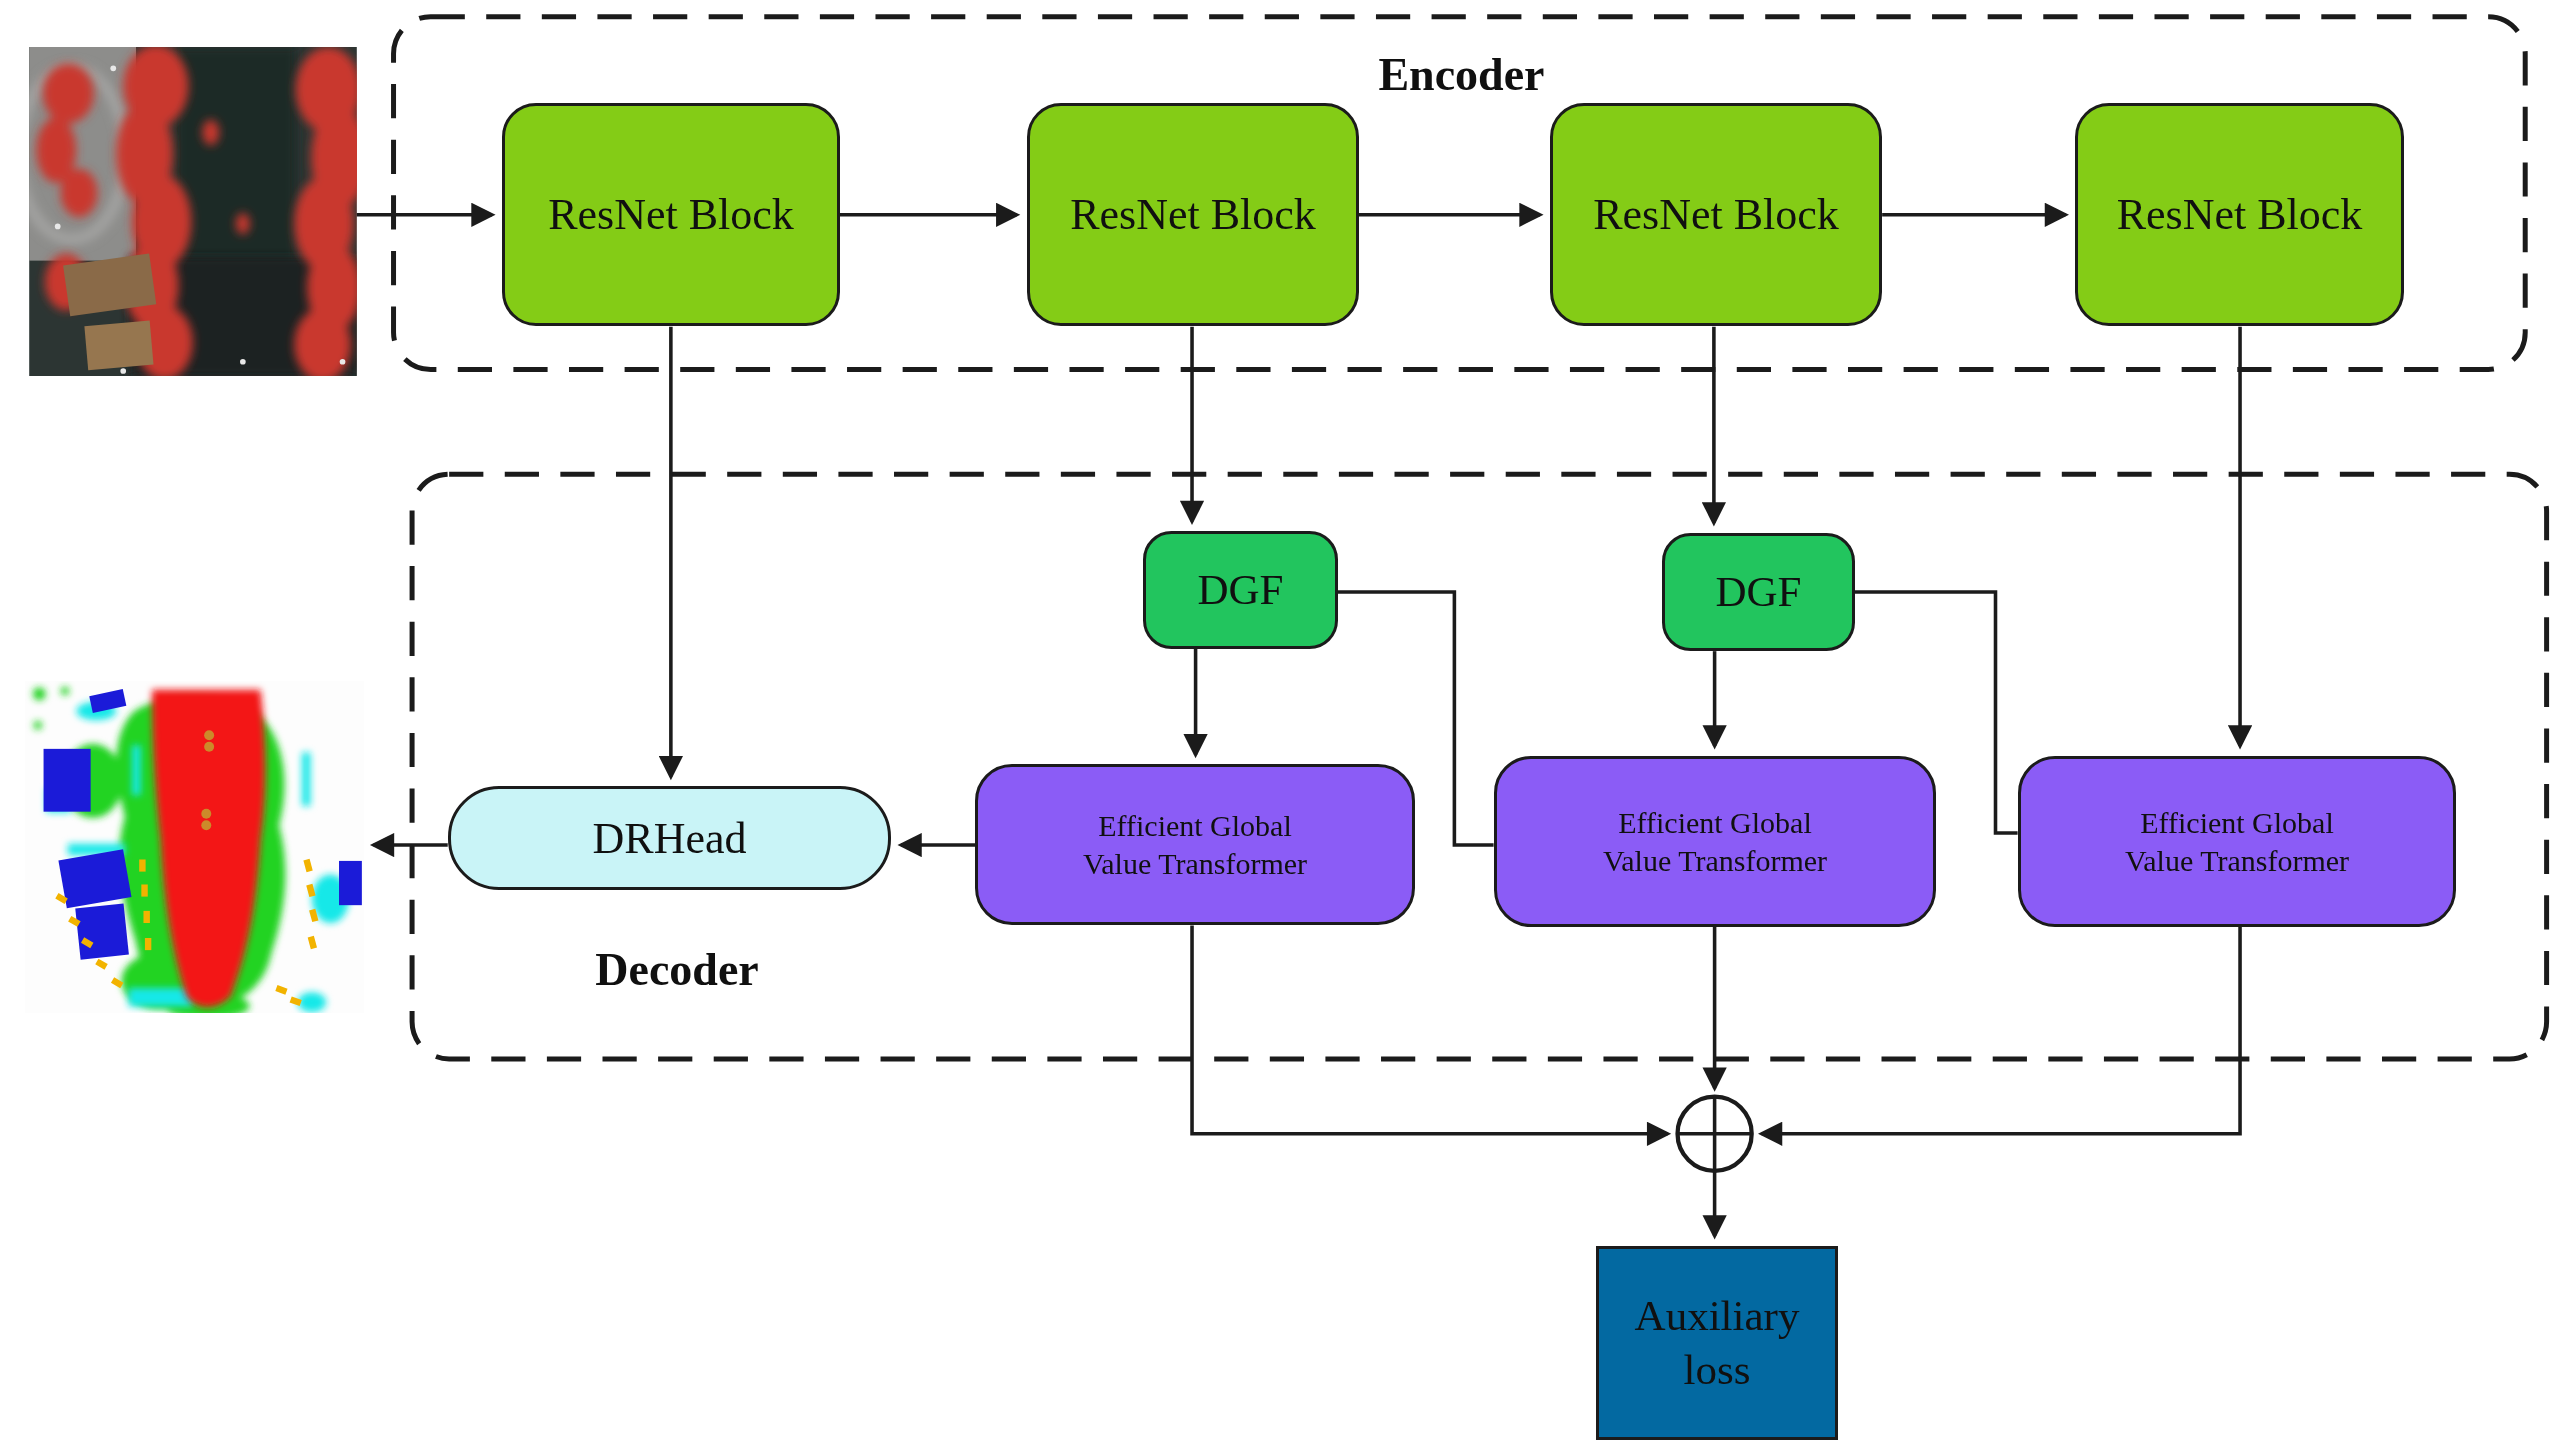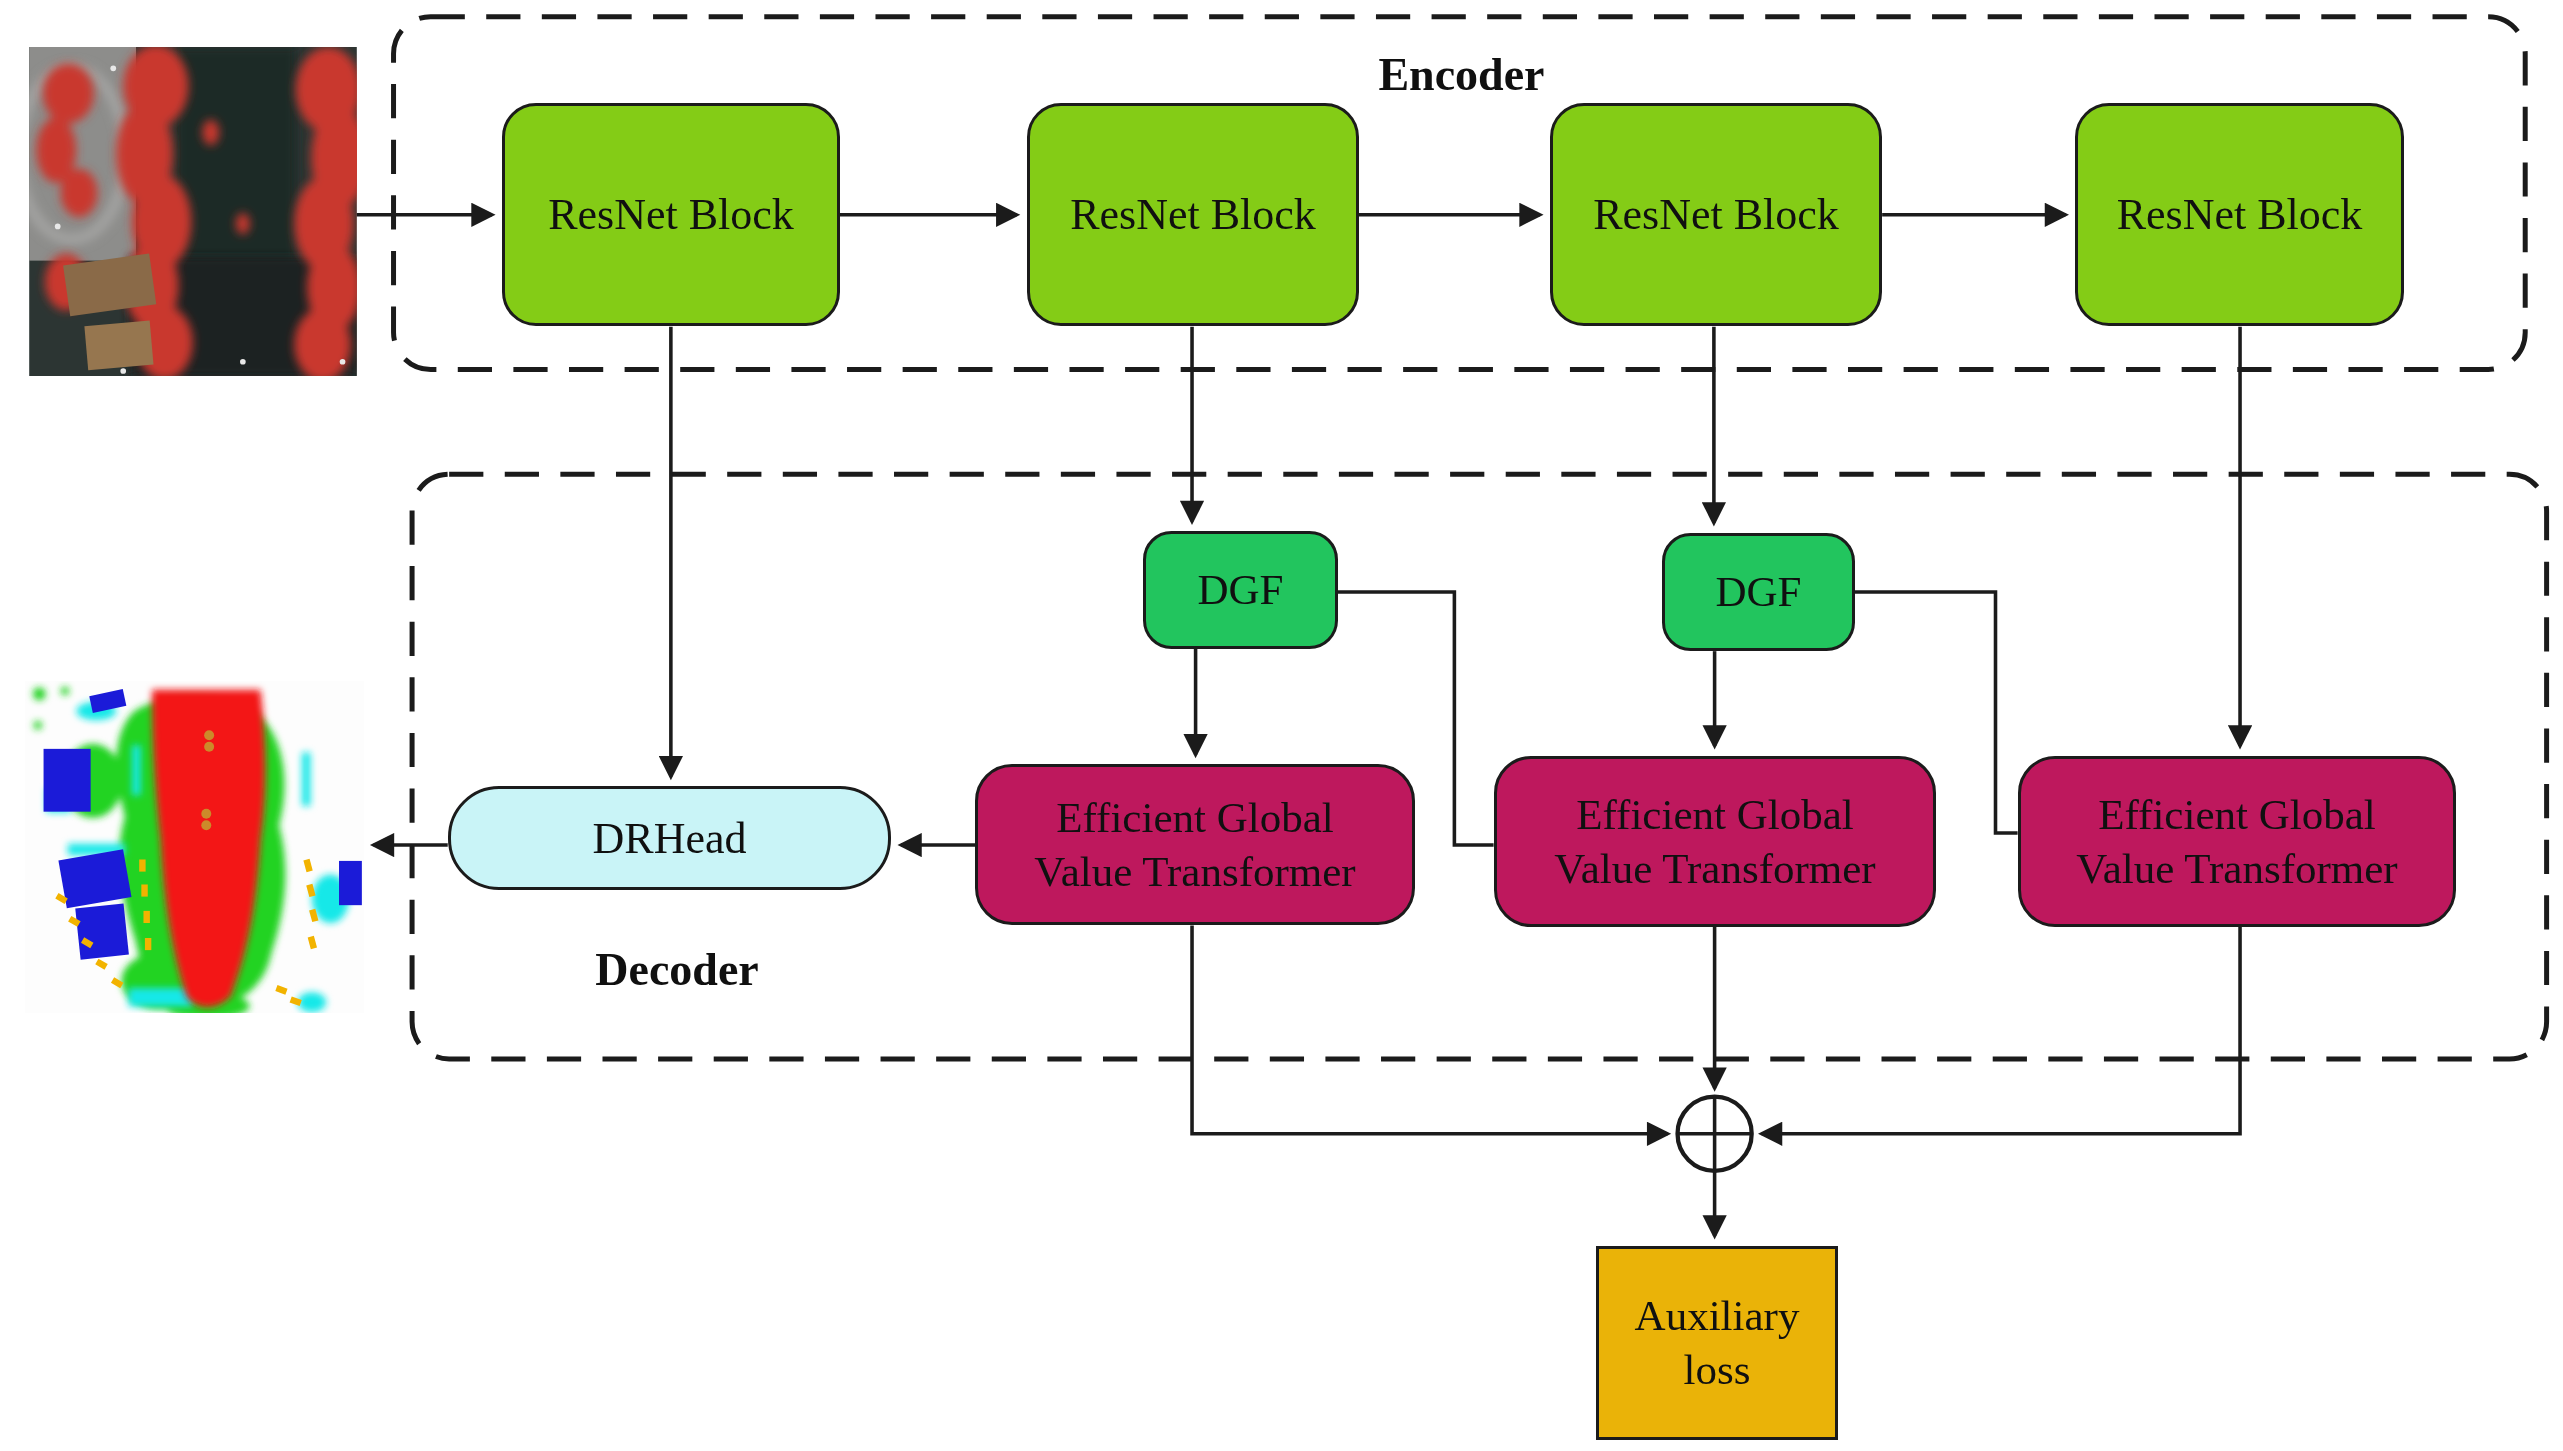--- a/index.html
+++ b/index.html
@@ -14,23 +14,23 @@
   svg.overlay{position:absolute;left:0;top:0;width:2563px;height:1452px;}
   .box{
     position:absolute;box-sizing:border-box;
     border:3.6px solid #1b1b1b;
     display:flex;flex-direction:column;align-items:center;justify-content:center;
     text-align:center;font-size:44px;line-height:1.25;
     background:#fff;
   }
   .resnet{background:#84cc16;border-radius:34px;}
   .dgf{background:#22c55e;border-radius:28.5px;font-size:43px;margin-left:44px;}
-  .egvt{background:#be185d;border-radius:37px;font-size:43px;}
+  .egvt{background:#8b5cf6;border-radius:37px;font-size:30px;}
   .drhead{background:#c9f4f7;border-radius:51px;}
-  .aux{background:#eab308;border-radius:0;font-size:43px;}
+  .aux{background:#0369a1;border-radius:0;font-size:43px;}
   .zone-label{
     position:absolute;font-weight:bold;font-size:46px;text-align:center;
   }
   .imgbox{position:absolute;overflow:hidden;}
   .imgbox svg{display:block;}
 </style>
 </head>
 <body>
 
 <div class="canvas">

